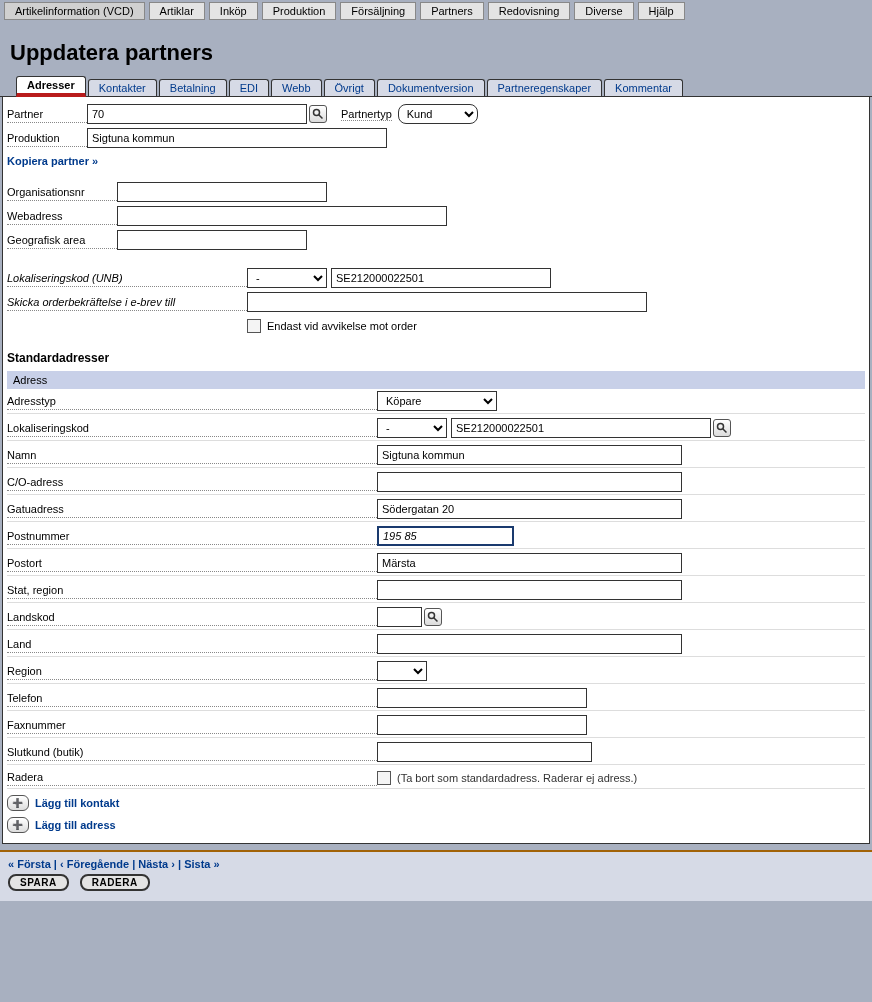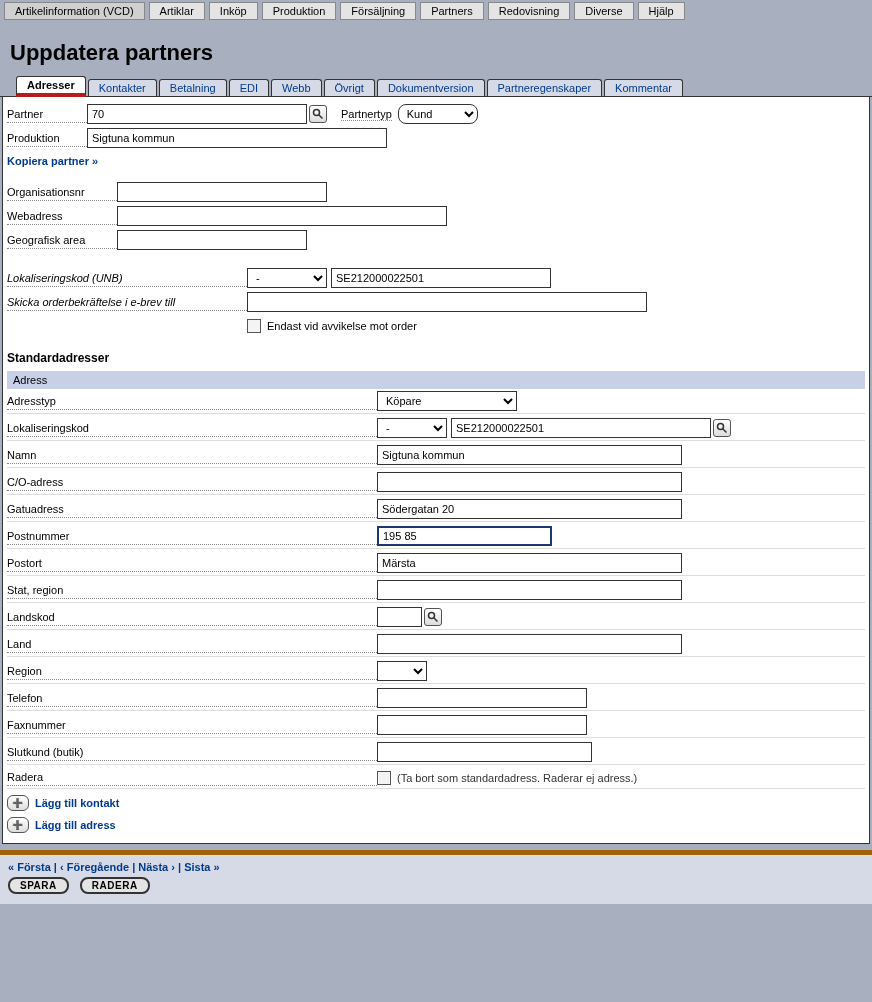--- a/index.html
+++ b/index.html
@@ -93,21 +93,21 @@
 }
 .inp-partner { width: 220px; border: 2px solid #1a3a6e; }
 .inp-partnernamn { width: 300px; border: 2px solid #1a3a6e; }
 .inp-med { width: 210px; }
 .inp-web { width: 330px; }
 .inp-xshort { width: 190px; }
 .inp-lok { width: 220px; }
 .inp-email { width: 400px; }
 .inp-addr { width: 305px; border: 2px solid #1a3a6e; }
 .inp-addr-plain { width: 305px; }
-.inp-post { width: 175px; }
+.inp-post { width: 137px; font-style: italic; }
 .inp-small { width: 45px; }
 .inp-addr-lok { width: 260px; border: 2px solid #1a3a6e; }
 .inp-slut { width: 215px; }
 .icon-btn {
   width: 18px; height: 18px;
   border: 1px solid #555;
   border-radius: 3px;
   background: linear-gradient(#fff,#dcdcdc);
   display: inline-flex;
   align-items: center;
@@ -153,21 +153,21 @@
   border: 1px solid #555;
   border-radius: 6px;
   background: linear-gradient(#fff,#ddd);
   display: inline-flex;
   align-items: center;
   justify-content: center;
   font-size: 9px;
 }
 .footer {
   background: #d6dae6;
-  border-top: 5px solid #a16207;
+  border-top: 2px solid #a16207;
   padding: 6px 8px 10px 8px;
   margin-top: 6px;
 }
 .footer .navlinks {
   color: #003a8c;
   font-weight: bold;
   font-size: 11px;
   margin-bottom: 4px;
 }
 .footer .navlinks span { cursor: pointer; }
@@ -175,21 +175,21 @@
   border: 2px solid #333;
   border-radius: 8px;
   background: #e4e4e4;
   font-weight: bold;
   font-size: 10px;
   padding: 1px 10px;
   cursor: pointer;
   margin-right: 8px;
   letter-spacing: 0.5px;
 }
-select.seltype { width: 140px; }
+select.seltype { width: 120px; }
 select.sellok { width: 70px; }
 select.selreg { width: 50px; }
 select.selpt { width: 80px; border-radius: 8px; }
 </style>
 </head>
 <body>
 
 <div class="topmenu">
   <button class="mbtn active">Artikelinformation (VCD)</button>
   <button class="mbtn">Artiklar</button>

